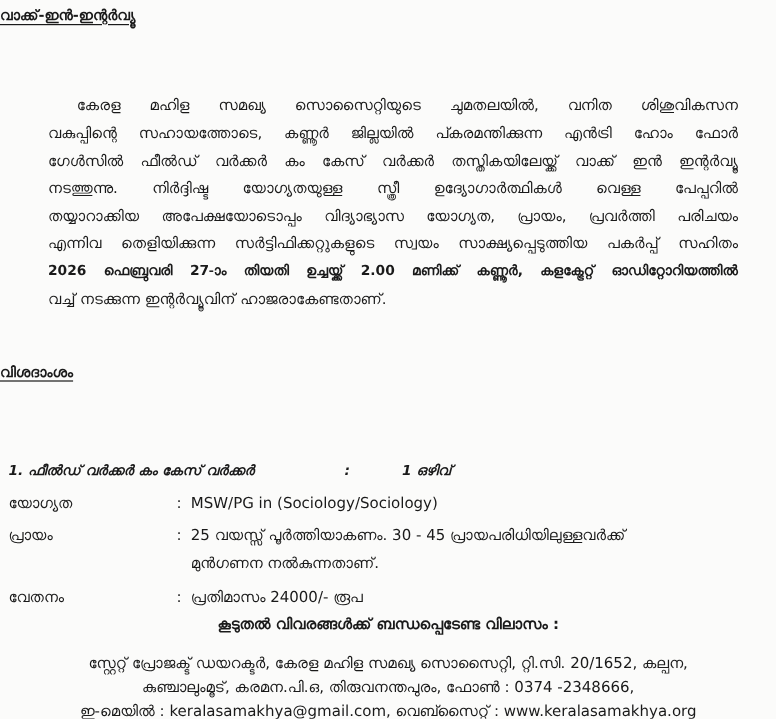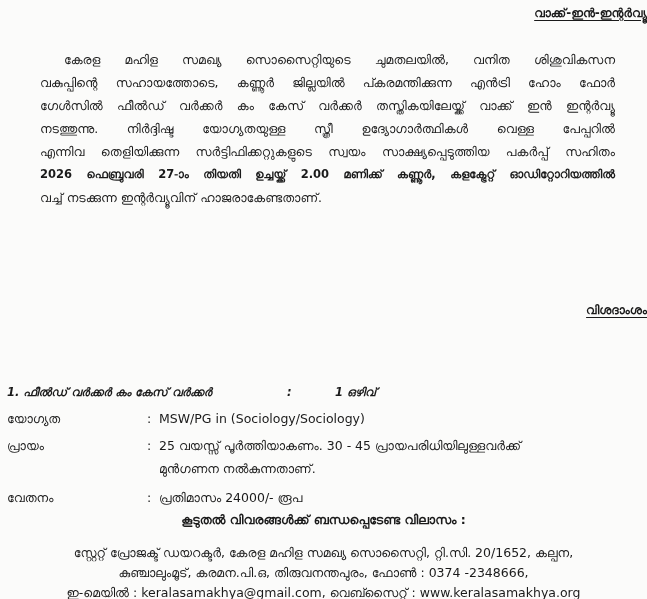--- a/index.html
+++ b/index.html
@@ -4,27 +4,27 @@
   <style>
     html, body { margin: 0; padding: 0; }
     body {
       width: 647px; height: 599px; overflow: hidden;
       background: #fbfbfa;
       color: #1a1a1a;
       font-family: "DejaVu Sans", "Liberation Sans", sans-serif;
       position: relative;
     }
     .title {
-      position: absolute; left: 0; width: 647px; text-align: right;
+      position: absolute; left: 0; width: 647px; text-align: left;
       font-weight: bold; font-size: 12px;
     }
     .title span { text-decoration: underline; text-underline-offset: 3px; }
     .para {
       position: absolute; left: 40px; width: 575px;
-      font-size: 12.5px; line-height: 23px; text-align: justify;
+      font-size: 12.5px; line-height: 23px; text-align: justify; margin-top: 28px;
     }
     .para .line { display: block; white-space: nowrap; text-align-last: justify; text-align: justify; }
     .para .line.bold { font-weight: bold; font-size: 11.5px; }
     .para .line.last { text-align-last: left; }
     .row { position: absolute; left: 7px; font-size: 12.5px; white-space: nowrap; }
     .row .lbl { display: inline-block; width: 140px; }
     .row .colon { display: inline-block; width: 12px; }
     .post { position: absolute; left: 7px; top: 385px; font-weight: bold; font-size: 11.5px; white-space: nowrap; font-style: italic; }
     .contact-head { position: absolute; left: 0; width: 647px; text-align: center; top: 494px; font-weight: bold; font-size: 12.5px; }
     .addr { position: absolute; left: 0; width: 647px; text-align: center; font-size: 12.5px; line-height: 20px; top: 531px; }
@@ -35,20 +35,21 @@
 
 <div class="title" style="top:6px;">
   <span>വാക്ക്-ഇൻ-ഇന്റർവ്യൂ</span>
 </div>
 
 <div class="para" style="top:48px;">
   <span class="line" style="padding-left:24px;">കേരള മഹിള സമഖ്യ സൊസൈറ്റിയുടെ ചുമതലയിൽ, വനിത ശിശുവികസന</span>
   <span class="line">വകുപ്പിന്റെ സഹായത്തോടെ, കണ്ണൂർ ജില്ലയിൽ പ്കരമന്തിക്കുന്ന എൻട്രി ഹോം ഫോർ</span>
   <span class="line">ഗേൾസിൽ ഫീൽഡ് വർക്കർ കം കേസ് വർക്കർ തസ്തികയിലേയ്ക്ക് വാക്ക് ഇൻ ഇന്റർവ്യൂ</span>
   <span class="line">നടത്തുന്നു. നിർദ്ദിഷ്ട യോഗ്യതയുള്ള സ്ത്രീ ഉദ്യോഗാർത്ഥികൾ വെള്ള പേപ്പറിൽ</span>
+  <span class="line">തയ്യാറാക്കിയ അപേക്ഷയോടൊപ്പം വിദ്യാഭ്യാസ യോഗ്യത, പ്രായം, പ്രവർത്തി പരിചയം</span>
   <span class="line">എന്നിവ തെളിയിക്കുന്ന സർട്ടിഫിക്കറ്റുകളുടെ സ്വയം സാക്ഷ്യപ്പെടുത്തിയ പകർപ്പ് സഹിതം</span>
   <span class="line bold">2026 ഫെബ്രുവരി 27-ാം തിയതി ഉച്ചയ്ക്ക് 2.00 മണിക്ക് കണ്ണൂർ, കളക്ട്രേറ്റ് ഓഡിറ്റോറിയത്തിൽ</span>
   <span class="line last">വച്ച് നടക്കുന്ന ഇന്റർവ്യൂവിന് ഹാജരാകേണ്ടതാണ്.</span>
 </div>
 
 <div class="title" style="top:303px;">
   <span>വിശദാംശം</span>
 </div>
 
 <div class="post">

